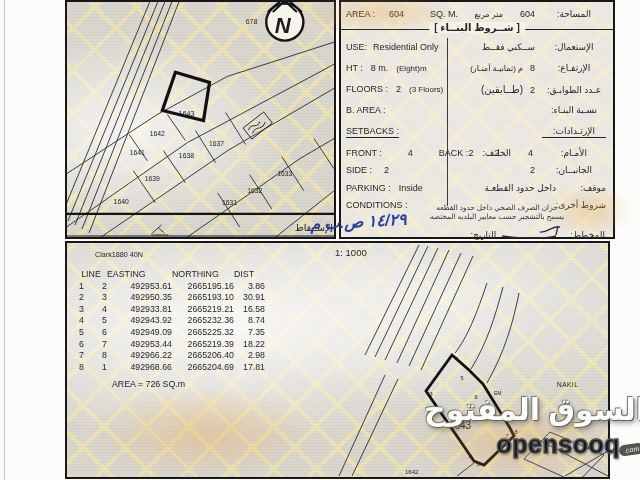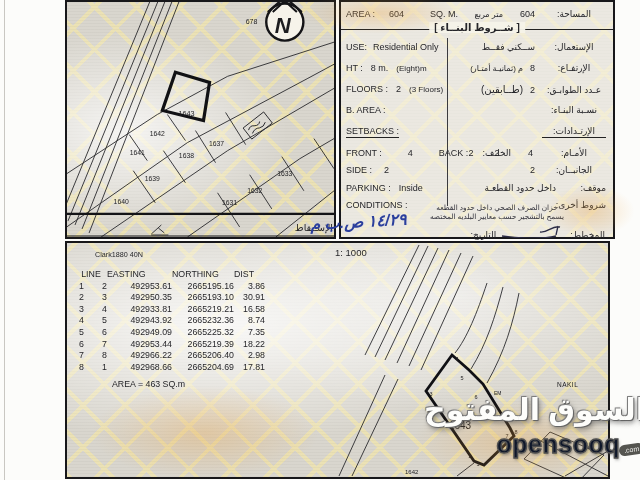--- a/index.html
+++ b/index.html
@@ -340,21 +340,21 @@
   </div>
           <div class="crow">
     <span>8</span>
     <span>1</span>
     <span>492968.66</span>
     <span>2665204.69</span>
     <span>17.81</span>
   </div>
         </div>
     </div>
-    <div id="area-line">AREA = 463  SQ.m</div>
+    <div id="area-line">AREA = 726  SQ.m</div>
 
     <svg viewBox="0 0 541 234" preserveAspectRatio="none">
       <g stroke="#2a2a2e" stroke-width="0.9" fill="none">
         <path d="M352,2 L298,112"></path>
           <path d="M361,3 L308,114"></path>
           <path d="M371,5 L318,117"></path>
         <path d="M382,7 L330,120"></path>
           <path d="M394,10 L342,123"></path>
           <path d="M406,13 L354,127"></path>
         <path d="M420,40 C410,70 400,95 388,110"></path>

